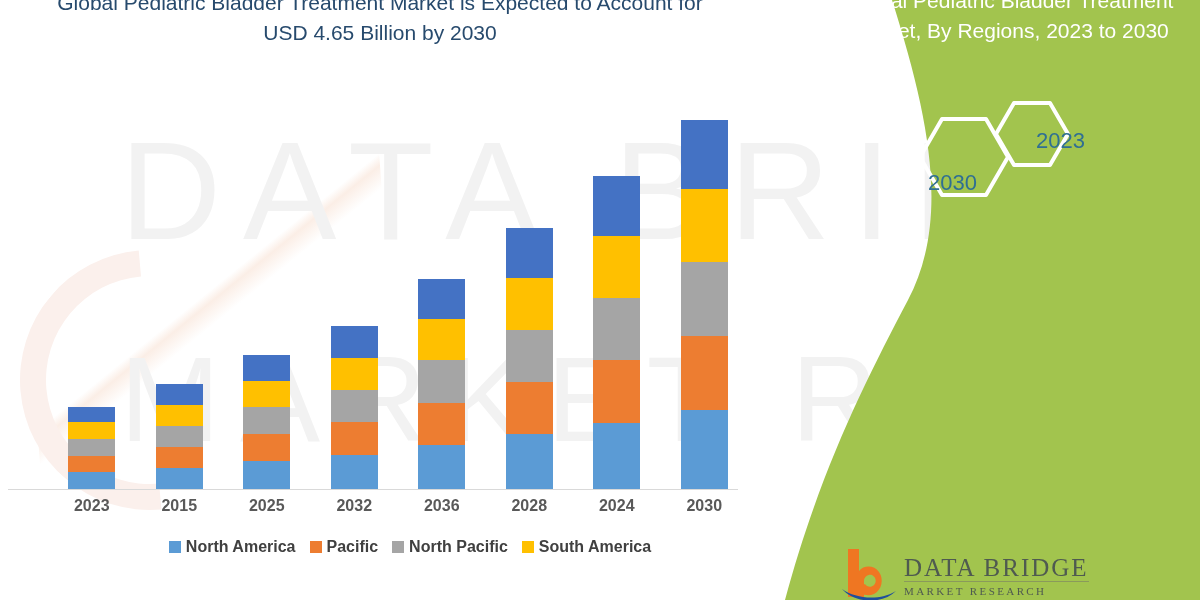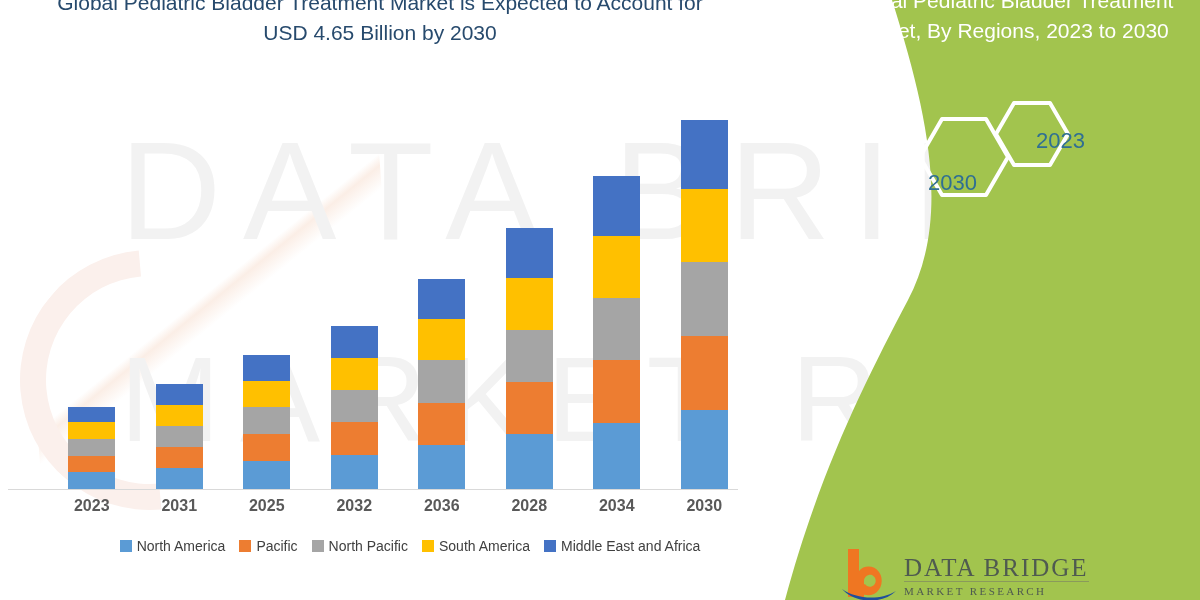--- a/index.html
+++ b/index.html
@@ -119,22 +119,22 @@
     left:40px; top:538px;
     width:740px;
     display:flex;
     justify-content:center;
     align-items:center;
     gap:14px;
   }
   .legend-item { display:flex; align-items:center; gap:5px; }
   .legend-swatch { width:12px; height:12px; flex:none; }
   .legend-label {
-    font-size:14px;
-    font-weight:normal;
+    font-size:16px;
+    font-weight:bold;
     color:#404040;
     white-space:nowrap;
   }
 
   
   #green-panel {
     position:absolute;
     right:0; top:0;
     width:420px; height:600px;
     overflow:hidden;
@@ -294,49 +294,45 @@
           <div class="seg" title="South America 2030: 0.92" style="background: rgb(255, 192, 0); height: 73.0065px;"></div>
           <div class="seg" title="Asia Pacific 2030: 0.93" style="background: rgb(165, 165, 165); height: 73.8px;"></div>
           <div class="seg" title="Europe 2030: 0.93" style="background: rgb(237, 125, 49); height: 73.8px;"></div>
           <div class="seg" title="North America 2030: 1" style="background: rgb(91, 155, 213); height: 79.3548px;"></div>
         </div>
       </div>
     </div>
 
   <div id="x-labels">
       <div class="x-tick">2023</div>
-      <div class="x-tick">2031</div>
+      <div class="x-tick">2015</div>
       <div class="x-tick">2025</div>
       <div class="x-tick">2032</div>
       <div class="x-tick">2036</div>
       <div class="x-tick">2028</div>
-      <div class="x-tick">2034</div>
+      <div class="x-tick">2024</div>
       <div class="x-tick">2030</div>
     </div>
 
   <div id="legend">
       <div class="legend-item">
         <span class="legend-swatch" style="background: rgb(91, 155, 213);"></span>
         <span class="legend-label">North America</span>
       </div>
       <div class="legend-item">
         <span class="legend-swatch" style="background: rgb(237, 125, 49);"></span>
         <span class="legend-label">Pacific</span>
       </div>
       <div class="legend-item">
         <span class="legend-swatch" style="background: rgb(165, 165, 165);"></span>
         <span class="legend-label">North Pacific</span>
       </div>
       <div class="legend-item">
         <span class="legend-swatch" style="background: rgb(255, 192, 0);"></span>
         <span class="legend-label">South America</span>
-      </div>
-      <div class="legend-item">
-        <span class="legend-swatch" style="background: rgb(68, 114, 196);"></span>
-        <span class="legend-label">Middle East and Africa</span>
       </div>
     </div>
 </div>
 
 <div id="green-panel">
 
   <svg id="green-shape" viewBox="0 0 420 600" preserveAspectRatio="none">
     <path id="green-path" d="M 112,0 C 150,120 170,220 128,300 C 86,380 40,470 5,600 L 420,600 L 420,0 Z" fill="#a2c44e"></path>
   </svg>
 

